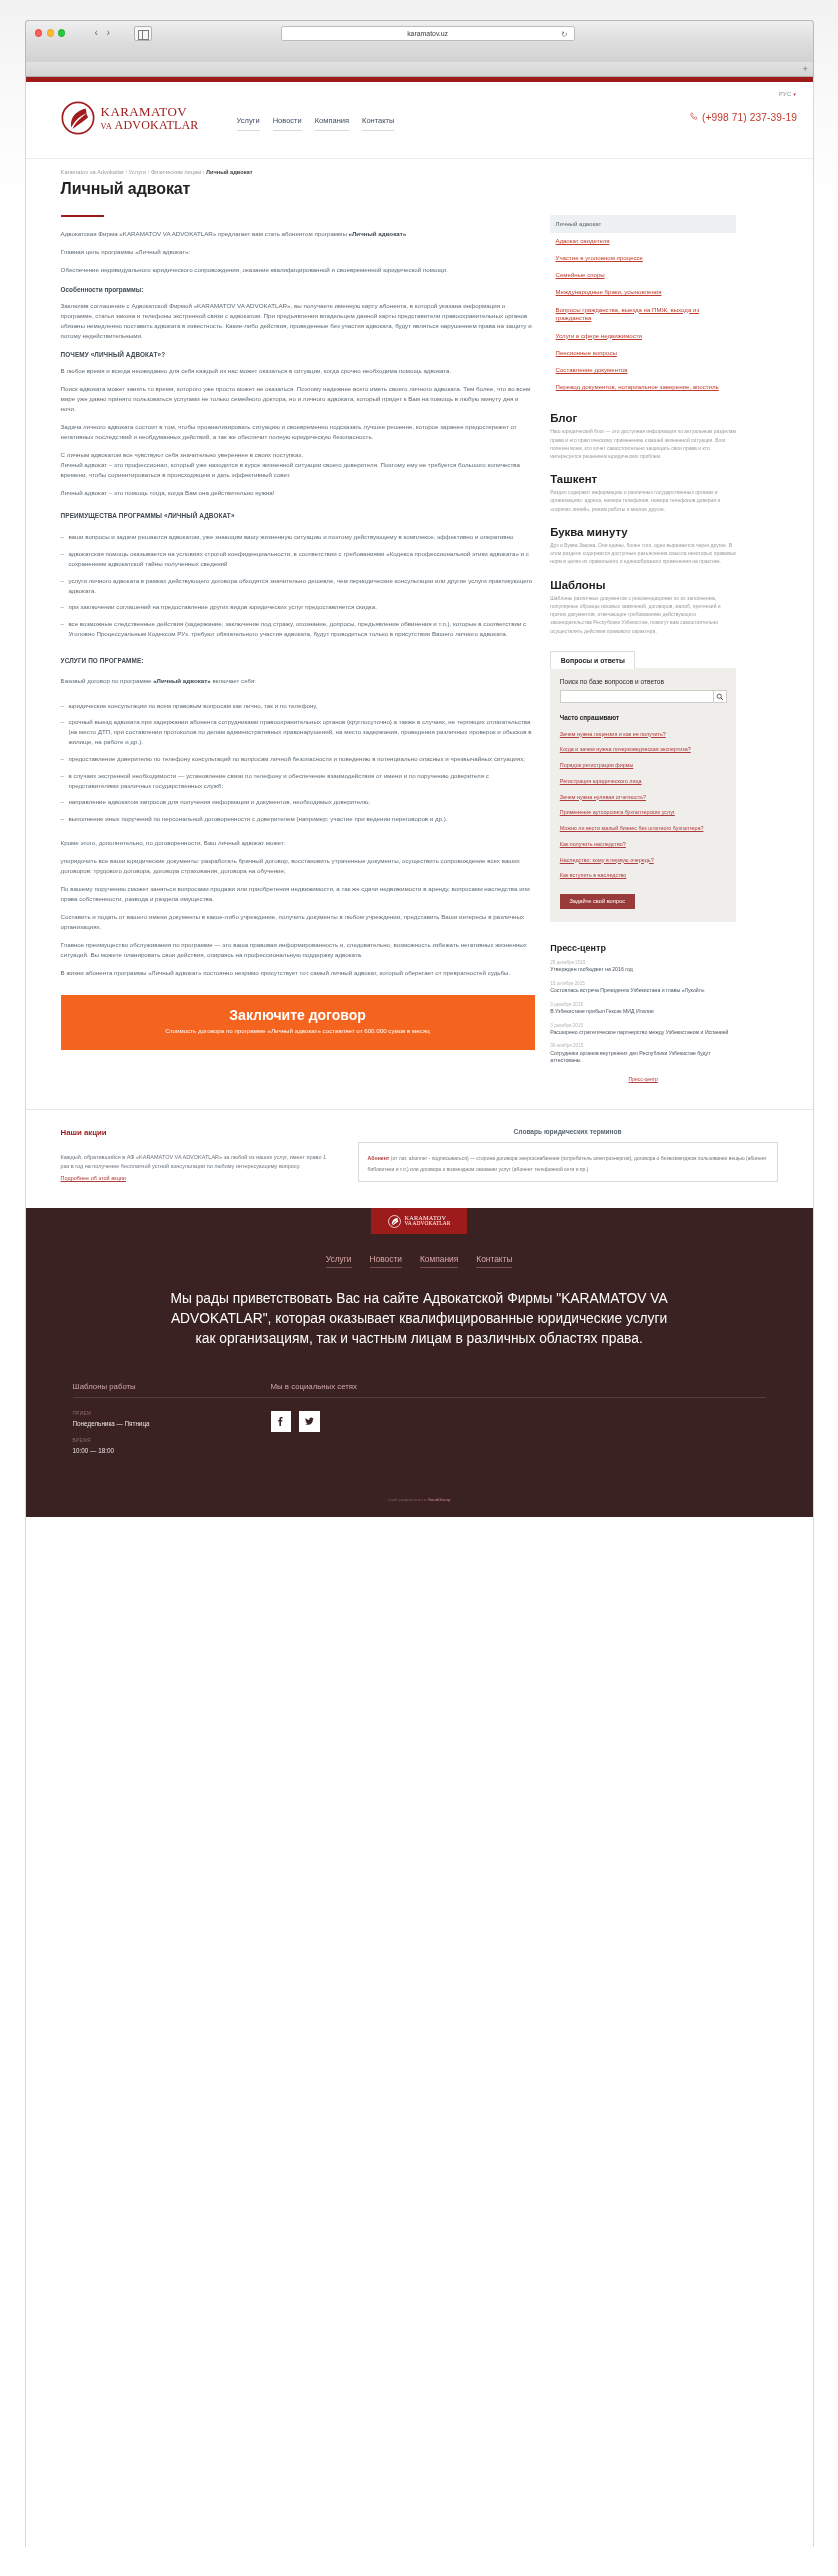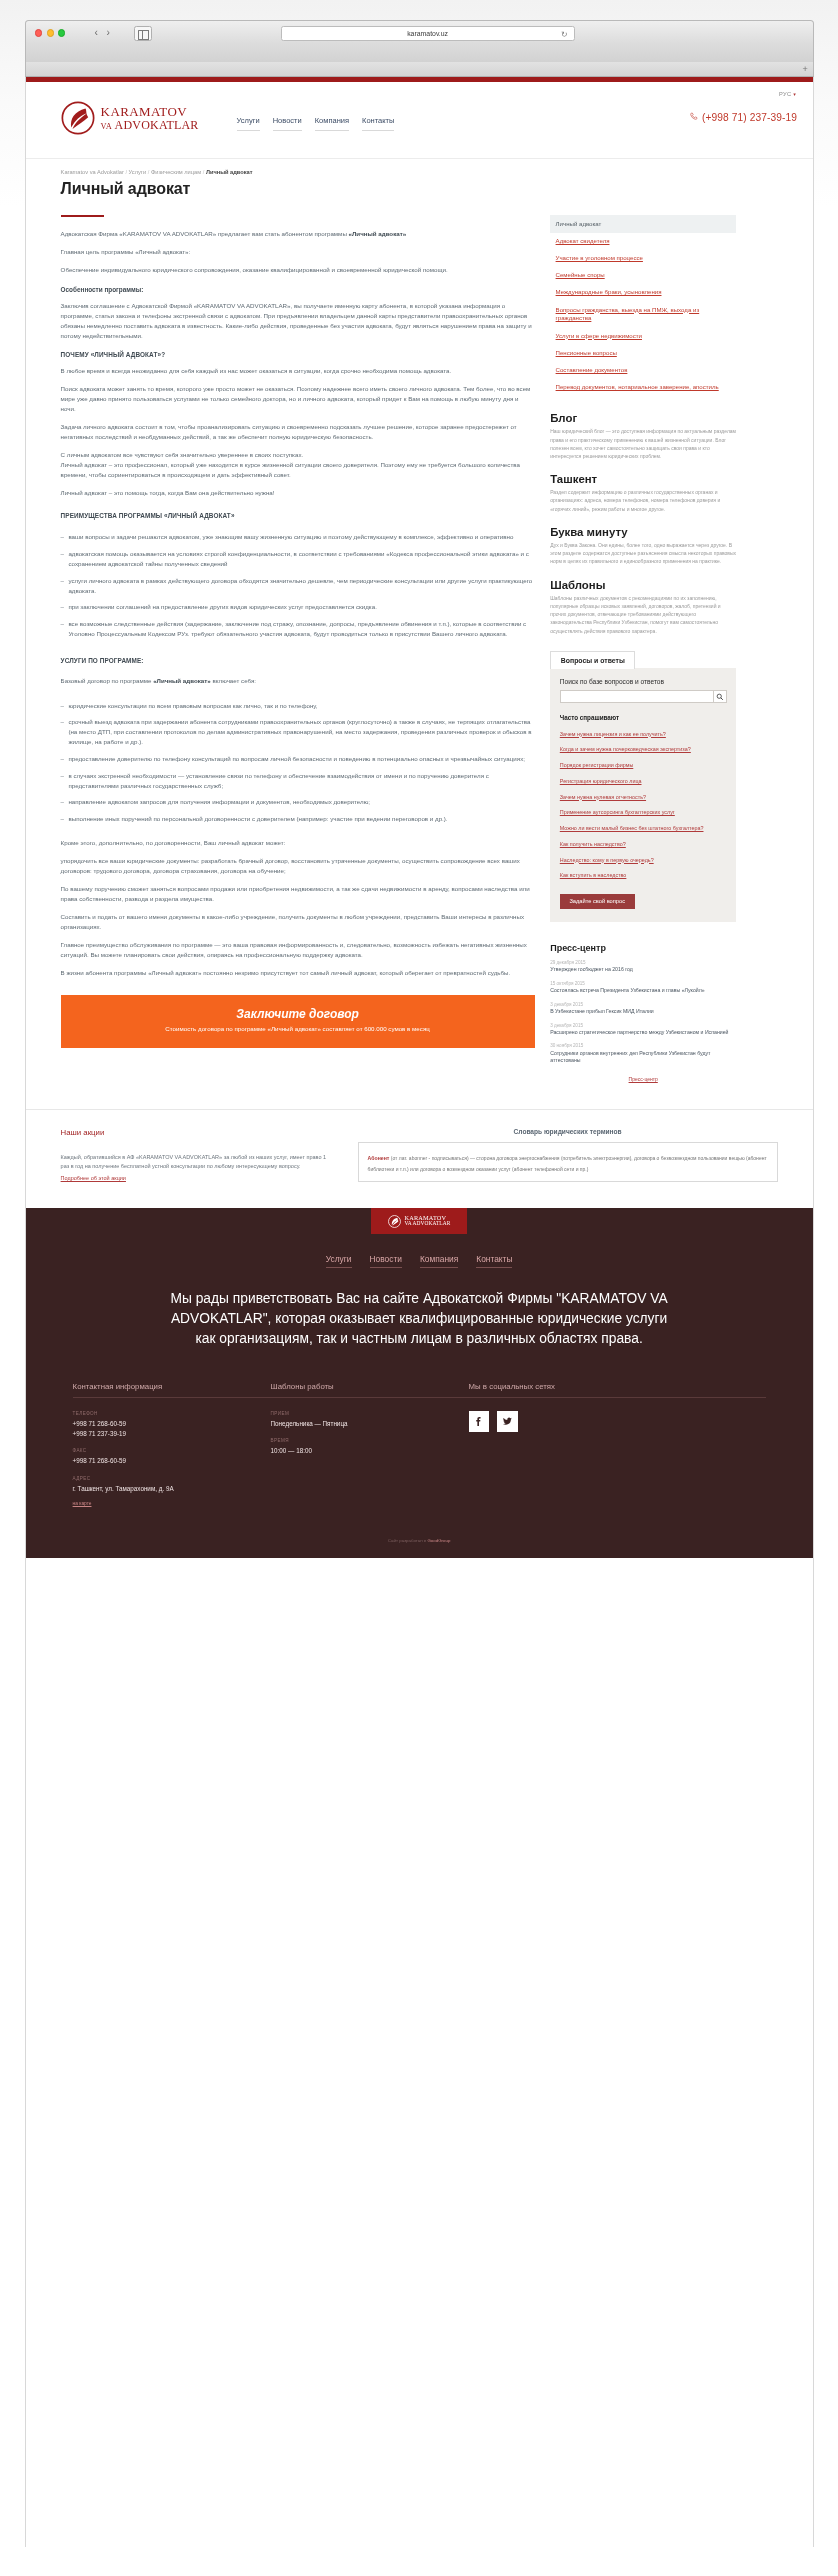--- a/index.html
+++ b/index.html
@@ -95,21 +95,21 @@
   ul.dash{ list-style:none; margin:0 0 7.8px 0; padding:0; }
   ul.dash li{ font-size:6.2px; color:#5e6a73; line-height:1.62; margin:0 0 6.6px 0;
               padding-left:7.8px; position:relative; }
   ul.dash li:before{ content:"–"; position:absolute; left:0; top:0; color:#5e6a73;}
 
   
   .cta{
     margin:17px 0 0 0; background:#f4641e; color:#fff; text-align:center;
     padding:12px 24px 14.4px 24px;
   }
-  .cta .t{ font-size:12px; font-weight:bold; margin-bottom:3px;font-style:italic;}
+  .cta .t{ font-size:14px; font-weight:bold; margin-bottom:3px;}
   .cta .s{ font-size:6.2px; line-height:1.55;}
 
   
   .svc-menu{ border:0; margin-bottom:15.6px; }
   .svc-menu .item{ font-size:6.1px; line-height:1.45; padding:4.2px 5.4px; }
   .svc-menu .item.active{ background:#eef1f2; color:#555f66; }
   .svc-menu .item a{ color:#c0392b; text-decoration:underline; }
 
   .side-block{ margin-bottom:13px; }
   .side-block h2{ font-size:11.4px; color:#1d1d1d; font-weight:bold; margin:0 0 3.6px 0;}
@@ -141,21 +141,21 @@
 
   .press h2{ font-size:9px; color:#1d1d1d; font-weight:bold; margin:0 0 7.2px 0;}
   .press .it{ margin-bottom:7.2px; }
   .press .dt{ font-size:4.6px; color:#b5b5b5; margin-bottom:1.2px;}
   .press .tx{ font-size:5.2px; color:#4a5560; line-height:1.45;}
   .press .more{ font-size:5px; color:#b03a3a; text-decoration:underline; }
 
   
   .promo{ border-top:0.6px solid #e7e7e7; margin-top:26px; padding:18px 35px 26px 35px; display:flex; gap:24px;}
   .promo-l{ width:273px;}
-  .promo-l h3{ font-size:7.8px; color:#9e1b1b; font-weight:normal; margin:0 0 16px 0;}
+  .promo-l h3{ font-size:7.8px; color:#9e1b1b; font-weight:bold; margin:0 0 16px 0;}
   .promo-l p{ font-size:5.5px; color:#6c757d; line-height:1.65; margin:0;}
   .promo-l a{ font-size:5.5px; color:#b03a3a; text-decoration:underline;}
   .promo-r{ flex:1; }
   .promo-r h3{ font-size:6.6px; color:#5a6672; font-weight:bold; text-align:center; margin:0 0 7.2px 0;}
   .glossary{ border:0.6px solid #d9d9d9; background:#fff; padding:7.8px 9px; }
   .glossary .term{ font-size:5.2px; color:#b03a3a; font-weight:bold; }
   .glossary .def{ font-size:5px; color:#767676; line-height:1.6; }
 
   
   .footer{ background:#3a2222; padding:0 0 0 0; position:relative; }
@@ -435,33 +435,20 @@
     <div class="fnav">
       <a>Услуги</a>
       <a>Новости</a>
       <a>Компания</a>
       <a>Контакты</a>
     </div>
 
     <div class="fhero">Мы рады приветствовать Вас на сайте Адвокатской Фирмы "KARAMATOV VA ADVOKATLAR", которая оказывает квалифицированные юридические услуги как организациям, так и частным лицам в различных областях права.</div>
 
     <div class="fcols">
-      <div class="fcol1">
-        <h4>Контактная информация</h4>
-        <div class="cap">ТЕЛЕФОН</div>
-        <div class="val">
-          <div>+998 71 268-60-59</div>
-          <div>+998 71 237-39-19</div>
-        </div>
-        <div class="cap">ФАКС</div>
-        <div class="val">+998 71 268-60-59</div>
-        <div class="cap">АДРЕС</div>
-        <div class="val" style="margin-bottom:2.4px">г. Ташкент, ул. Тамарахоним, д. 9А</div>
-        <a class="lnk">на карте</a>
-      </div>
 
       <div class="fcol2">
         <h4>Шаблоны работы</h4>
         <div class="cap">ПРИЕМ</div>
         <div class="val">Понедельника — Пятница</div>
         <div class="cap">ВРЕМЯ</div>
         <div class="val">10:00 — 18:00</div>
       </div>
 
       <div class="fcol3">

